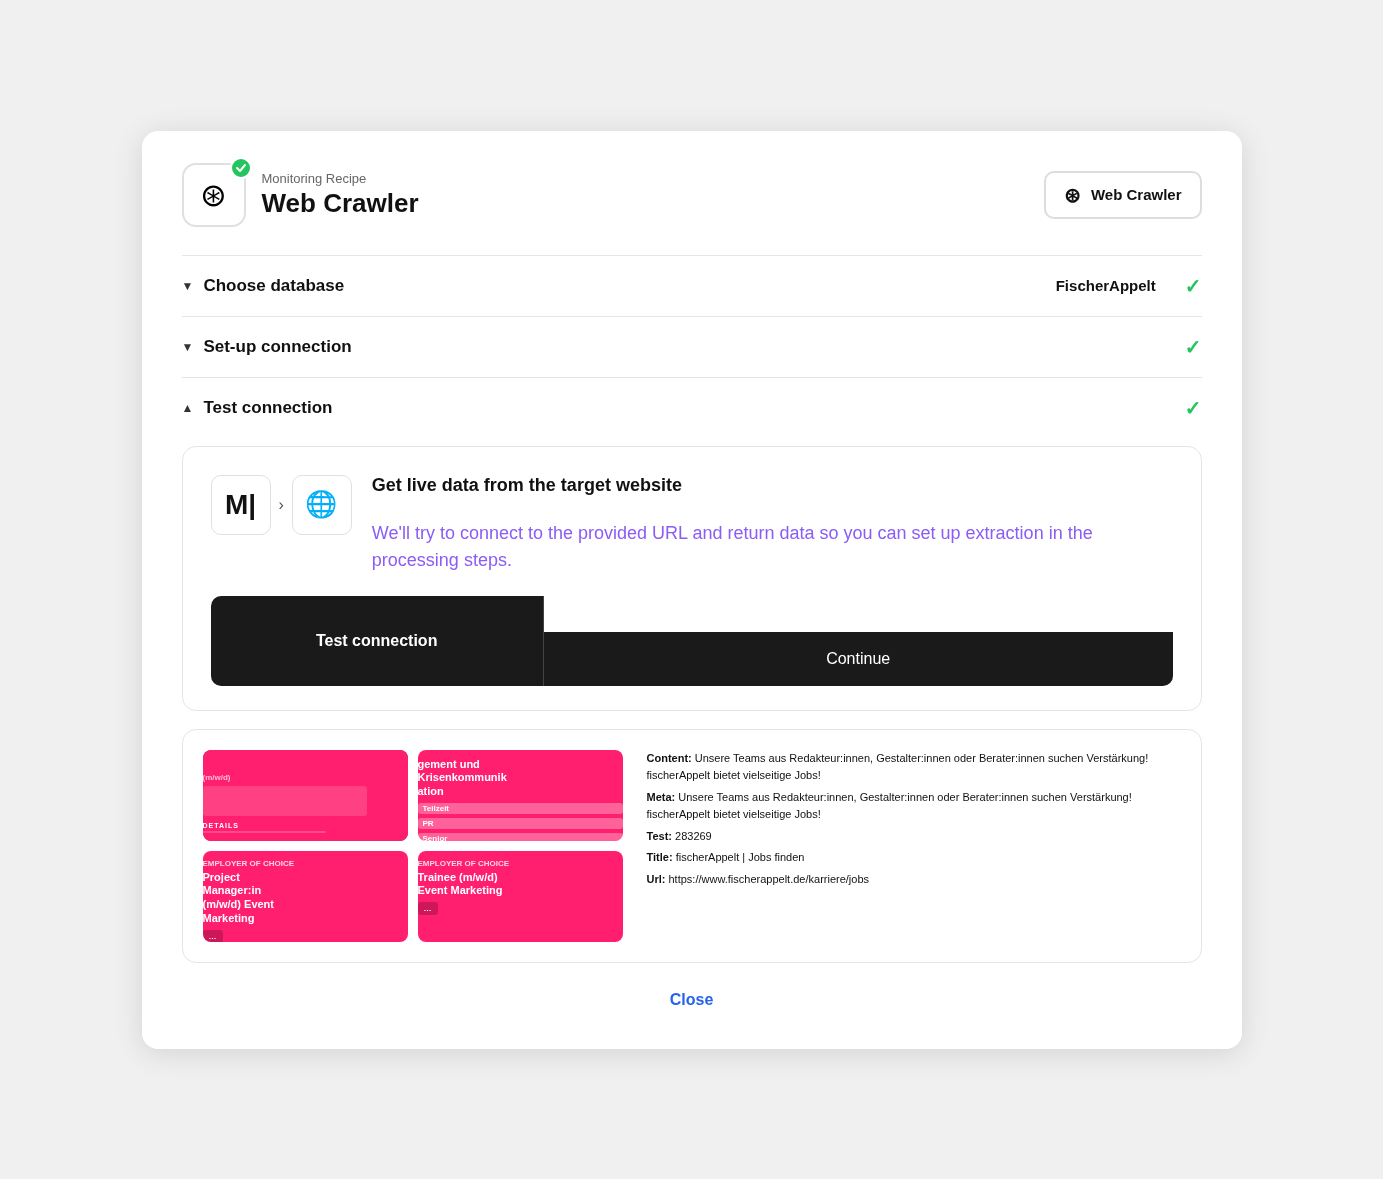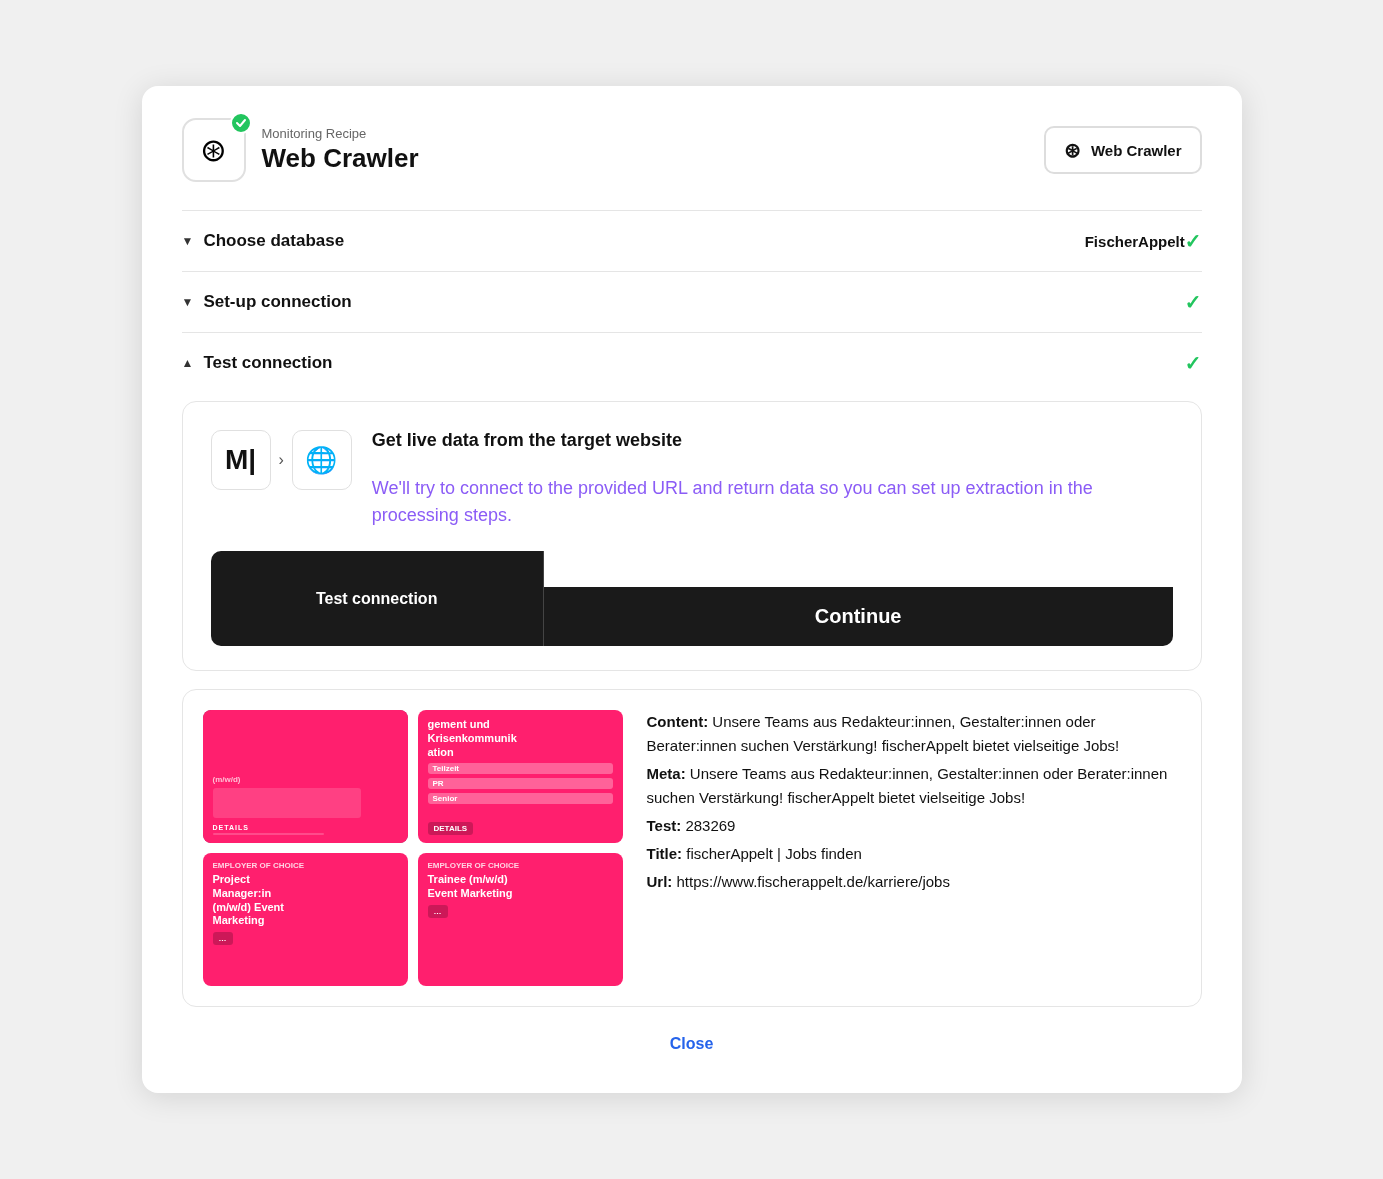--- a/index.html
+++ b/index.html
@@ -110,21 +110,21 @@
       color: #111;
       cursor: pointer;
     }
     .accordion-arrow {
       font-size: 12px;
       color: #333;
     }
     .accordion-right {
       display: flex;
       align-items: center;
-      gap: 0;
+      gap: 29px;
     }
     .db-label {
       font-size: 15px;
       font-weight: 700;
       color: #111;
     }
     .green-check {
       color: #22c55e;
       font-size: 20px;
       font-weight: 700;
@@ -205,22 +205,22 @@
       font-weight: 600;
       cursor: pointer;
       border-right: 1px solid #444;
     }
     .btn-continue {
       flex: 2;
       background: #1a1a1a;
       color: #fff;
       border: none;
       padding: 18px;
-      font-size: 20px;
-      font-weight: 700;
+      font-size: 16px;
+      font-weight: 400;
       cursor: pointer;
       margin-top: 36px;
     }
     
     .results-card {
       border: 1.5px solid #e5e5e5;
       border-radius: 14px;
       padding: 20px;
       margin-top: 18px;
       display: flex;
@@ -230,24 +230,24 @@
       display: grid;
       grid-template-columns: 1fr 1fr;
       gap: 10px;
       flex-shrink: 0;
       width: 420px;
     }
     .thumb {
       border-radius: 8px;
       overflow: hidden;
       background: #ff1f6e;
-      height: 133px;
+      height: 91px;
       display: flex;
       flex-direction: column;
-      padding: 8px 10px;
+      padding: 8px 0;
       position: relative;
     }
     .thumb-text {
       color: #fff;
       font-size: 11px;
       font-weight: 800;
       line-height: 1.25;
     }
     .thumb-tag-row {
       display: flex;
@@ -269,21 +269,21 @@
       background: rgba(0,0,0,0.2);
       color: #fff;
       border-radius: 3px;
       padding: 2px 6px;
       font-size: 8px;
       font-weight: 600;
       width: fit-content;
     }
     .results-info {
       flex: 1;
-      font-size: 15px;
+      font-size: 11px;
       color: #111;
       line-height: 1.6;
     }
     .results-info p {
       margin-bottom: 4px;
     }
     .results-info strong {
       font-weight: 700;
     }
     

